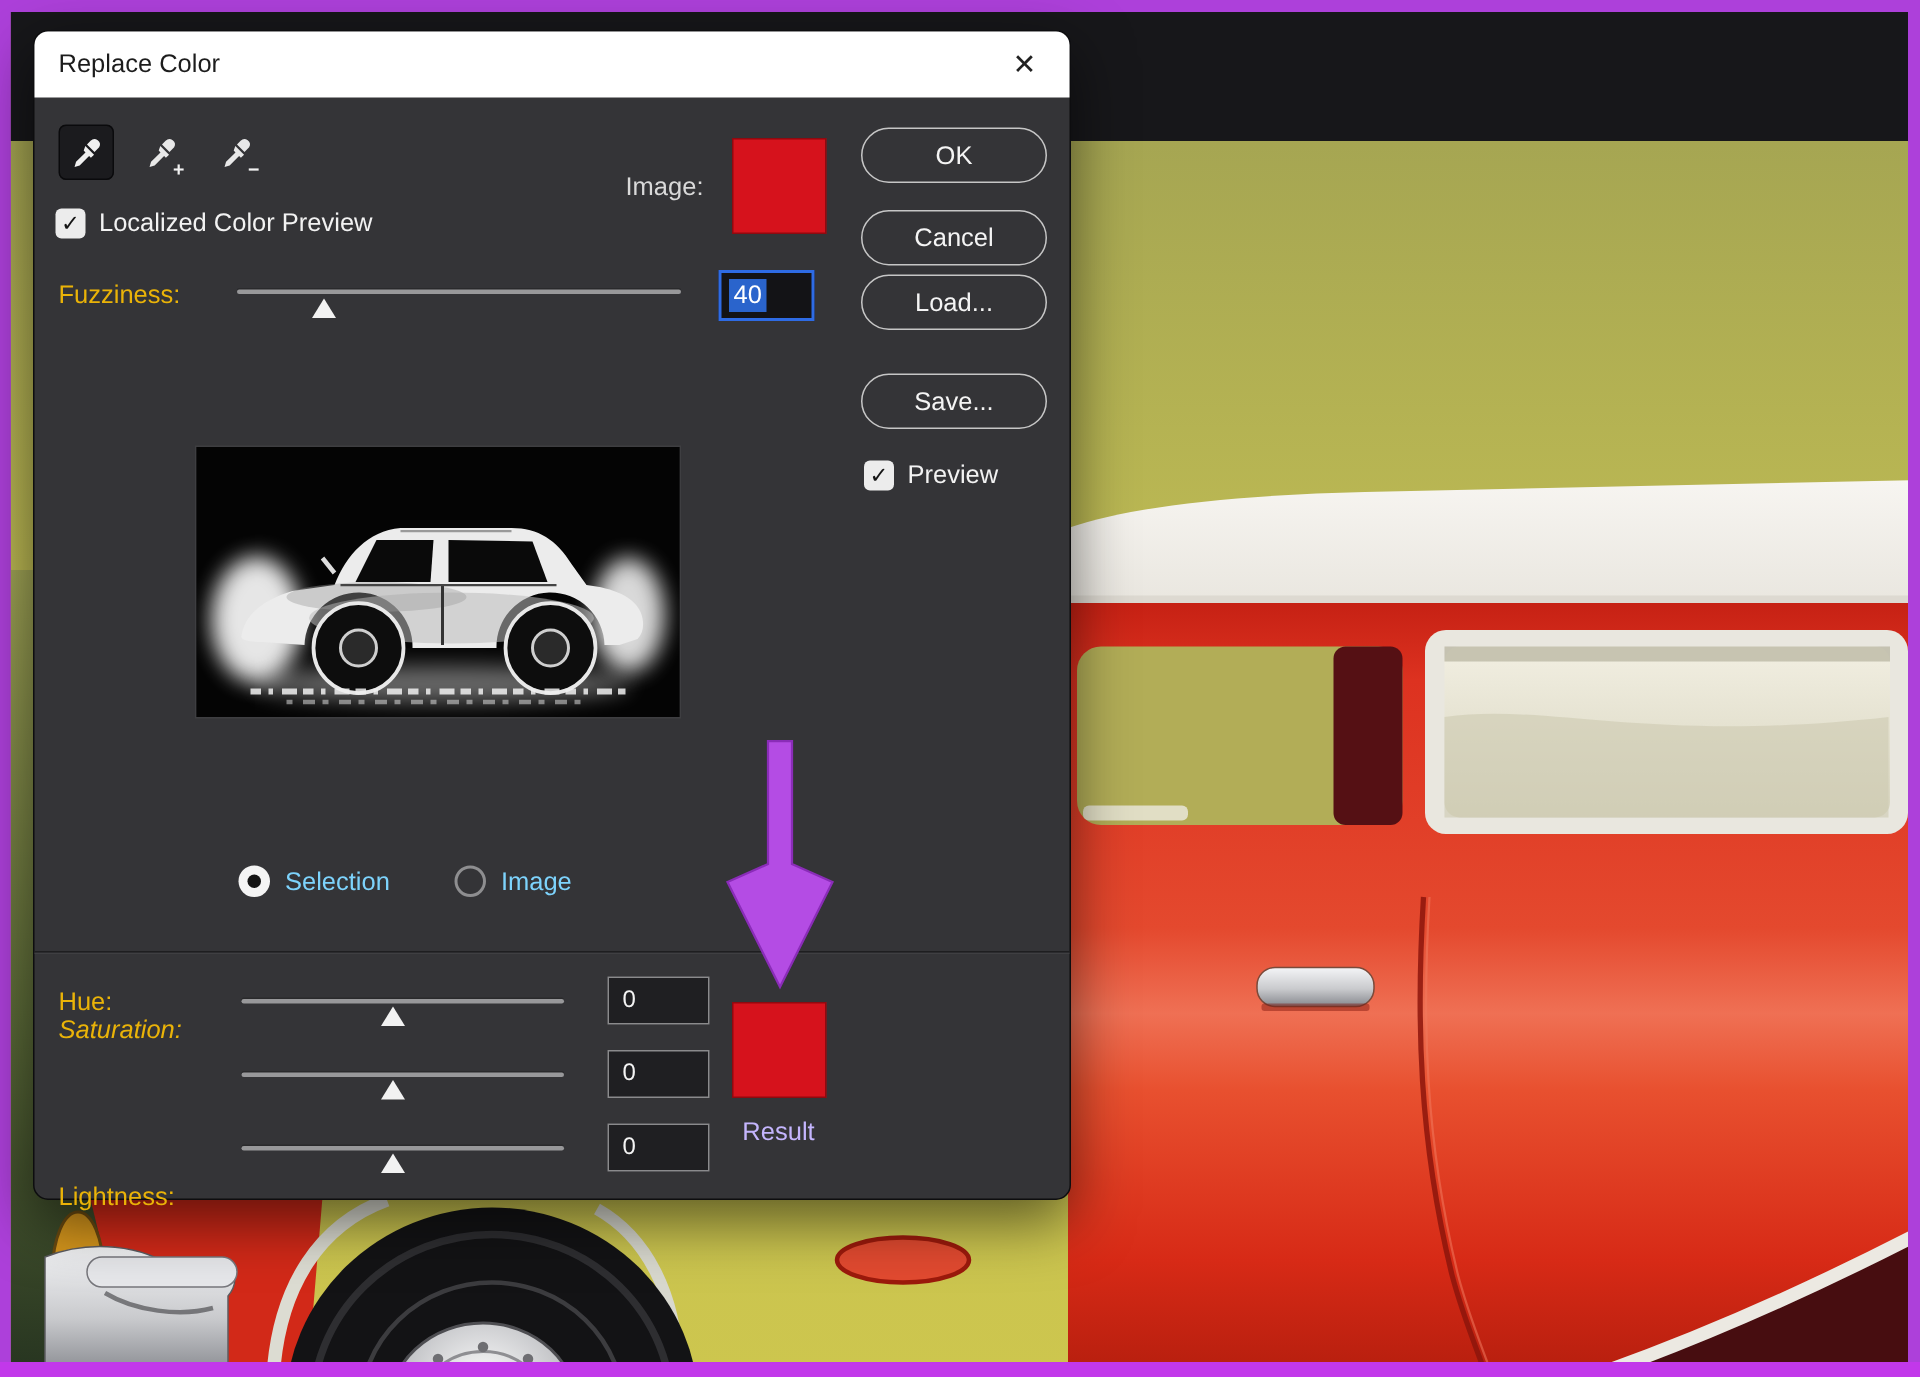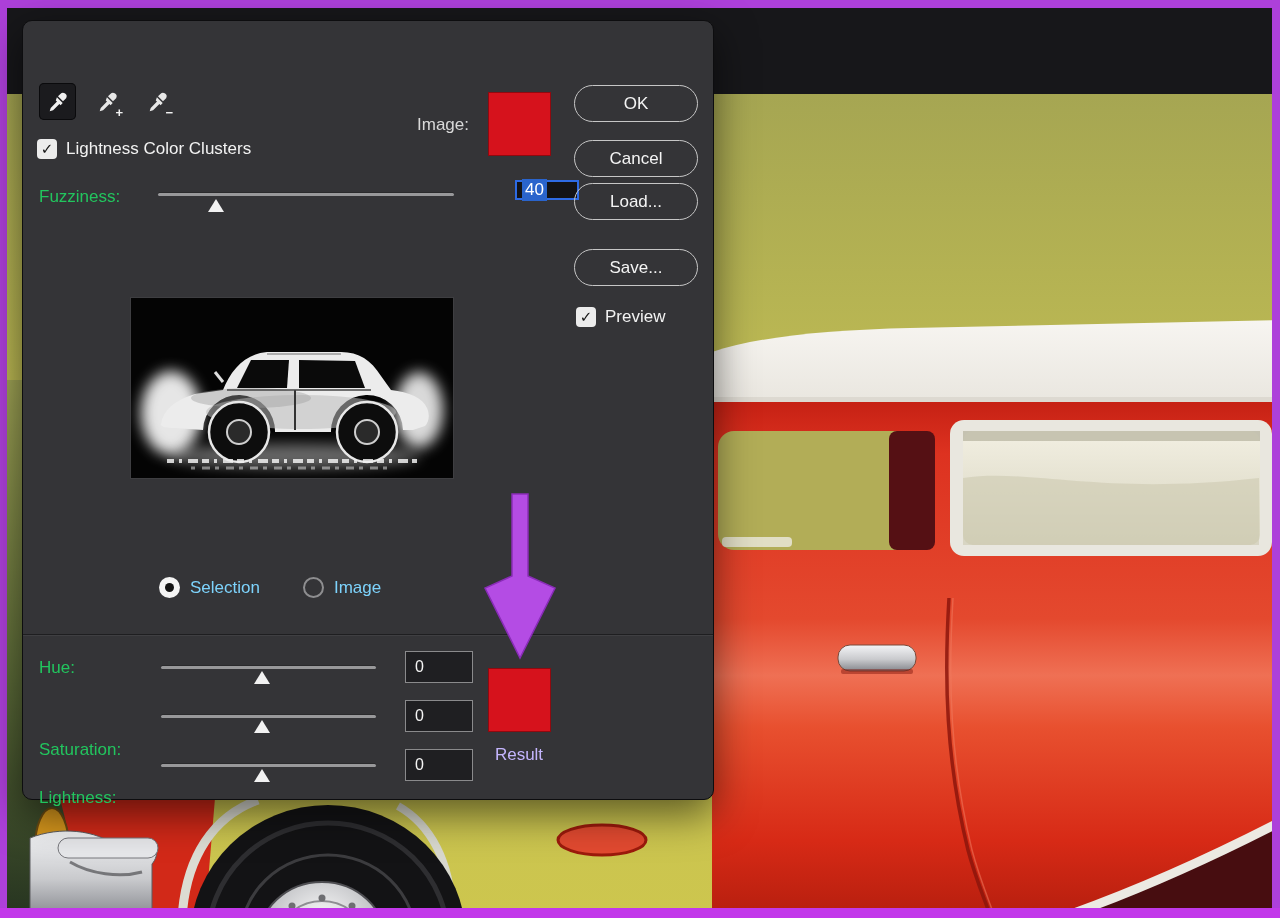--- a/index.html
+++ b/index.html
@@ -28,21 +28,21 @@
   .tool-sub{position:absolute;right:3px;bottom:0px;font-size:13px;color:#f2f2f2;font-weight:bold;}
 
   
   .checkrow{display:flex;align-items:center;gap:9px;}
   .cb{width:20px;height:20px;border-radius:4px;background:#ececec;display:flex;
       align-items:center;justify-content:center;font-size:15px;font-weight:bold;color:#151515;
       flex:0 0 auto;}
   .checklabel{font-size:17px;color:#f2f2f2;}
 
   
-  .fieldlabel{font-size:17px;color:#22c55e;}
+  .fieldlabel{font-size:17px;color:#eab308;}
   .track{height:3px;background:#98989a;border-radius:2px;box-shadow:0 -1px 0 #2a2a2c;}
   .tri{width:0;height:0;border-left:8px solid transparent;border-right:8px solid transparent;
        border-bottom:13px solid #f2f2f2;}
 
   
   .numbox{background:#1f1f22;border:1px solid #8a8a8c;color:#f4f4f4;font-size:16px;
           display:flex;align-items:center;padding-left:9px;box-sizing:border-box;}
   .fuzzbox{background:#131316;border:2px solid #2e6be4;display:flex;align-items:center;
            padding-left:5px;box-sizing:border-box;}
   .selhl{background:#2a64cc;color:#ffffff;font-size:17px;padding:1px 3px;}
@@ -179,20 +179,24 @@
     </g>
 
     <rect x="0" y="0" width="1280" height="8" fill="#a03fd0" style="fill: rgb(173, 64, 218);"></rect>
     <rect x="0" y="0" width="7" height="918" fill="#ad40da" style="fill: rgb(173, 64, 218);"></rect>
     <rect x="1272" y="0" width="8" height="918" fill="#ad40da" style="fill: rgb(173, 64, 218);"></rect>
     <rect x="0" y="908" width="1280" height="10" fill="#c238ea"></rect>
   </svg>
 
   <div class="dialog">
 
+    <div class="titlebar">
+      <span class="title">Replace Color</span>
+      <span class="closebtn">✕</span>
+    </div>
 
     <div class="abs tools">
       <div class="toolbtn active">
         <svg width="22" height="22" viewBox="0 0 22 22">
           <g fill="#f0f0f0">
             <path d="M13.4,2.9 a3.6,3.6 0 0 1 5.7,4.3 l-3.1,3.1 -5,-5 z"></path>
             <path d="M9.9,6.3 l5.8,5.8 -2.1,2.1 -1.2,-1.2 -6.3,6.3 -3.4,1 1,-3.4 6.3,-6.3 -1.2,-1.2 z"></path>
           </g>
         </svg>
       </div>
@@ -211,27 +215,27 @@
             <path d="M13.4,2.9 a3.6,3.6 0 0 1 5.7,4.3 l-3.1,3.1 -5,-5 z"></path>
             <path d="M9.9,6.3 l5.8,5.8 -2.1,2.1 -1.2,-1.2 -6.3,6.3 -3.4,1 1,-3.4 6.3,-6.3 -1.2,-1.2 z"></path>
           </g>
         </svg>
         <span class="tool-sub">−</span>
       </div>
     </div>
 
     <div class="abs checkrow" style="left:14px;top:118px;">
       <span class="cb">✓</span>
-      <span class="checklabel">Lightness Color Clusters</span>
+      <span class="checklabel">Localized Color Preview</span>
     </div>
 
     <div class="abs fieldlabel" style="left:16px;top:166px;">Fuzziness:</div>
     <div class="abs track" style="left:135px;top:172px;width:296px;"></div>
     <div class="abs tri" style="left:185px;top:178px;"></div>
-    <div class="abs fuzzbox" style="left:492px;top:159px;width:64px;height:20px;">
+    <div class="abs fuzzbox" style="left:456px;top:159px;width:64px;height:34px;">
       <span class="selhl">40</span>
     </div>
 
     <div class="abs fieldlabel" style="left:346px;top:94px;width:100px;text-align:right;color:#d9d9d9;">Image:</div>
     <div class="abs swatch" style="left: 465px; top: 71px; width: 63px; height: 64px; background-color: rgb(214, 18, 28);"></div>
 
     <div class="abs pillbtn" style="top:64px;">OK</div>
     <div class="abs pillbtn" style="top:119px;">Cancel</div>
     <div class="abs pillbtn" style="top:162px;text-align:center;">Load...</div>
     <div class="abs pillbtn" style="top:228px;">Save...</div>
@@ -285,21 +289,21 @@
 
     <div class="abs divider"></div>
 
     <div class="abs fieldlabel" style="left:16px;top:637px;">Hue:</div>
     <div class="abs track" style="left:138px;top:645px;width:215px;"></div>
     <div class="abs tri" style="left:231px;top:650px;"></div>
     <div class="abs numbox" style="left:382px;top:630px;width:68px;height:32px;">
       <span>0</span>
     </div>
 
-    <div class="abs fieldlabel" style="left:16px;top:719px;">Saturation:</div>
+    <div class="abs fieldlabel" style="left:16px;top:656px;font-style:italic;">Saturation:</div>
     <div class="abs track" style="left:138px;top:694px;width:215px;"></div>
     <div class="abs tri" style="left:231px;top:699px;"></div>
     <div class="abs numbox" style="left:382px;top:679px;width:68px;height:32px;">
       <span>0</span>
     </div>
 
     <div class="abs fieldlabel" style="left:16px;top:767px;">Lightness:</div>
     <div class="abs track" style="left:138px;top:743px;width:215px;"></div>
     <div class="abs tri" style="left:231px;top:748px;"></div>
     <div class="abs numbox" style="left:382px;top:728px;width:68px;height:32px;">

